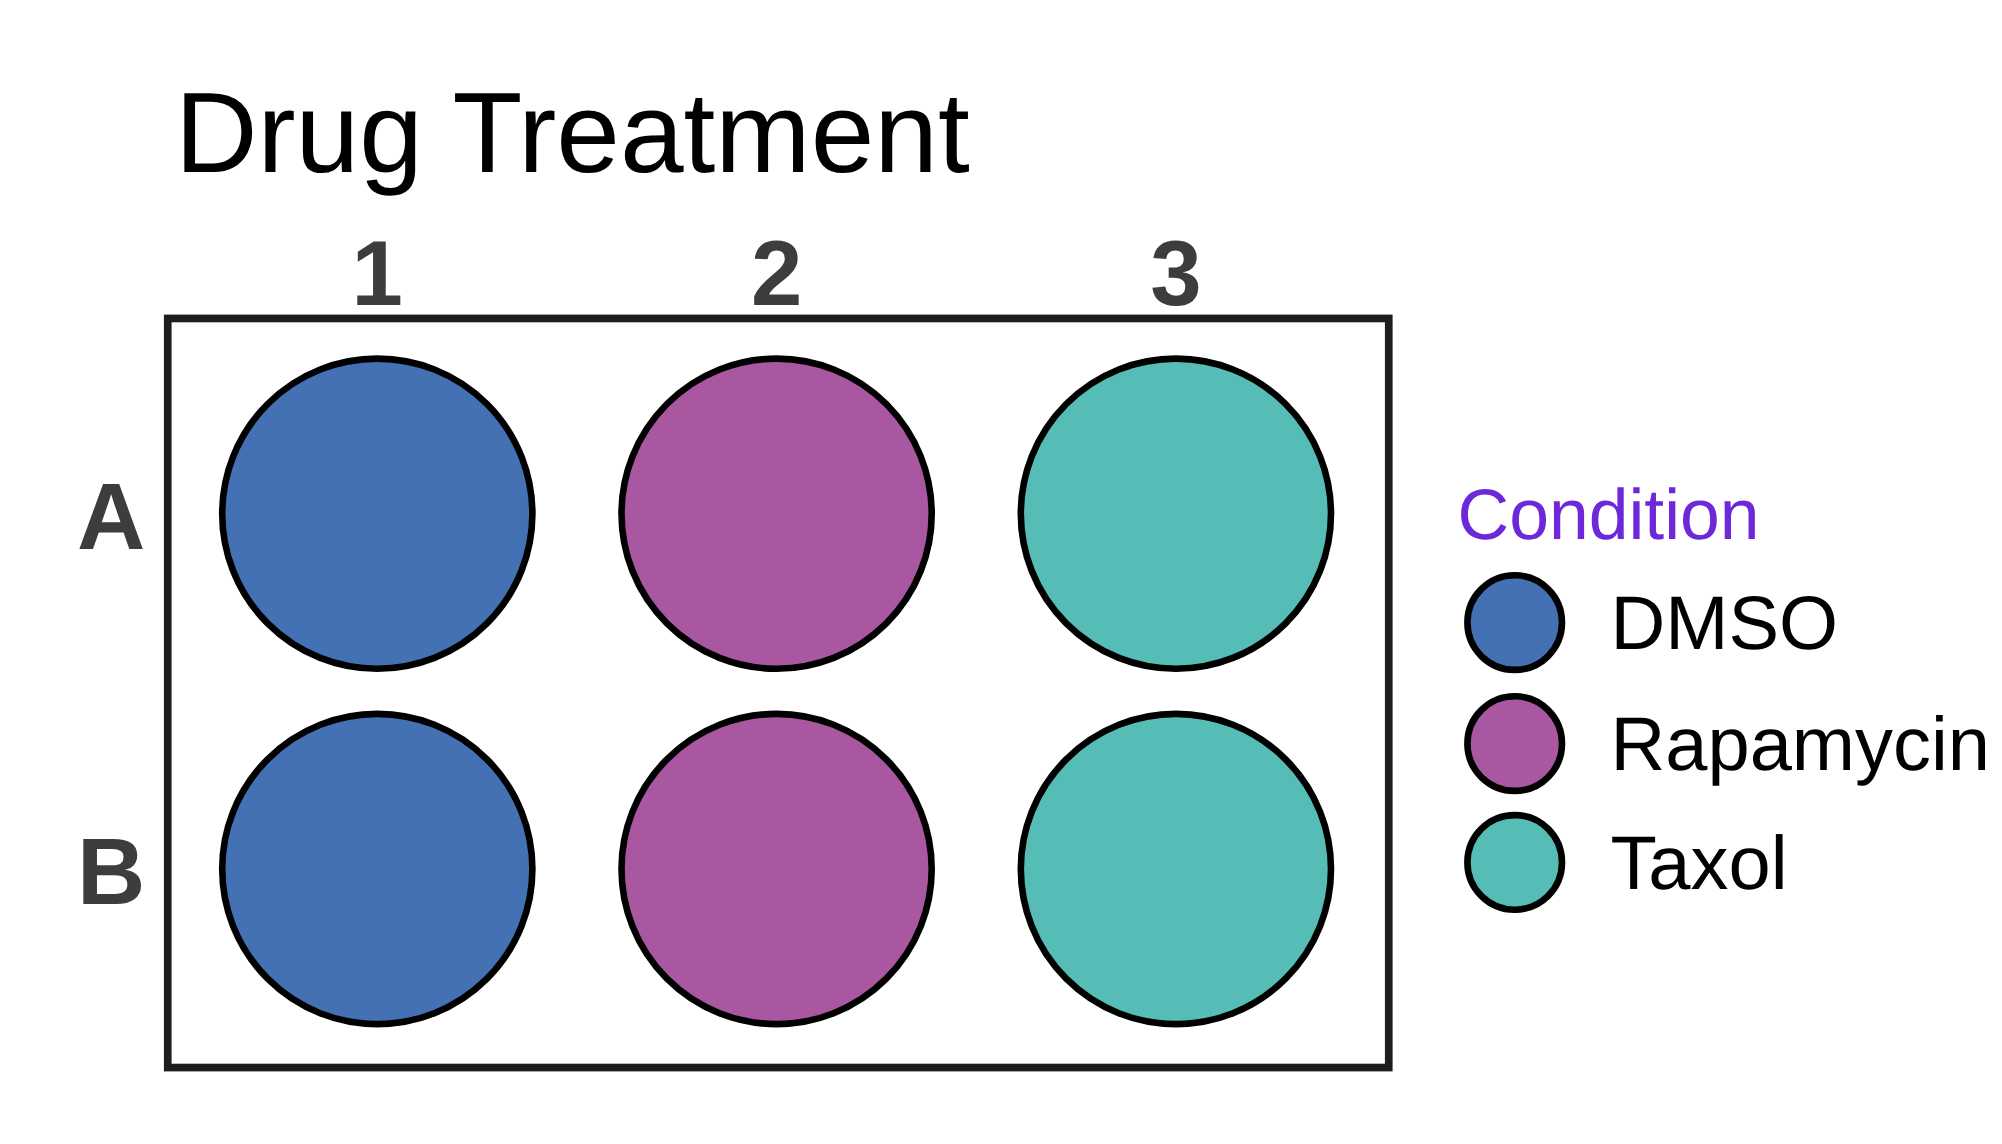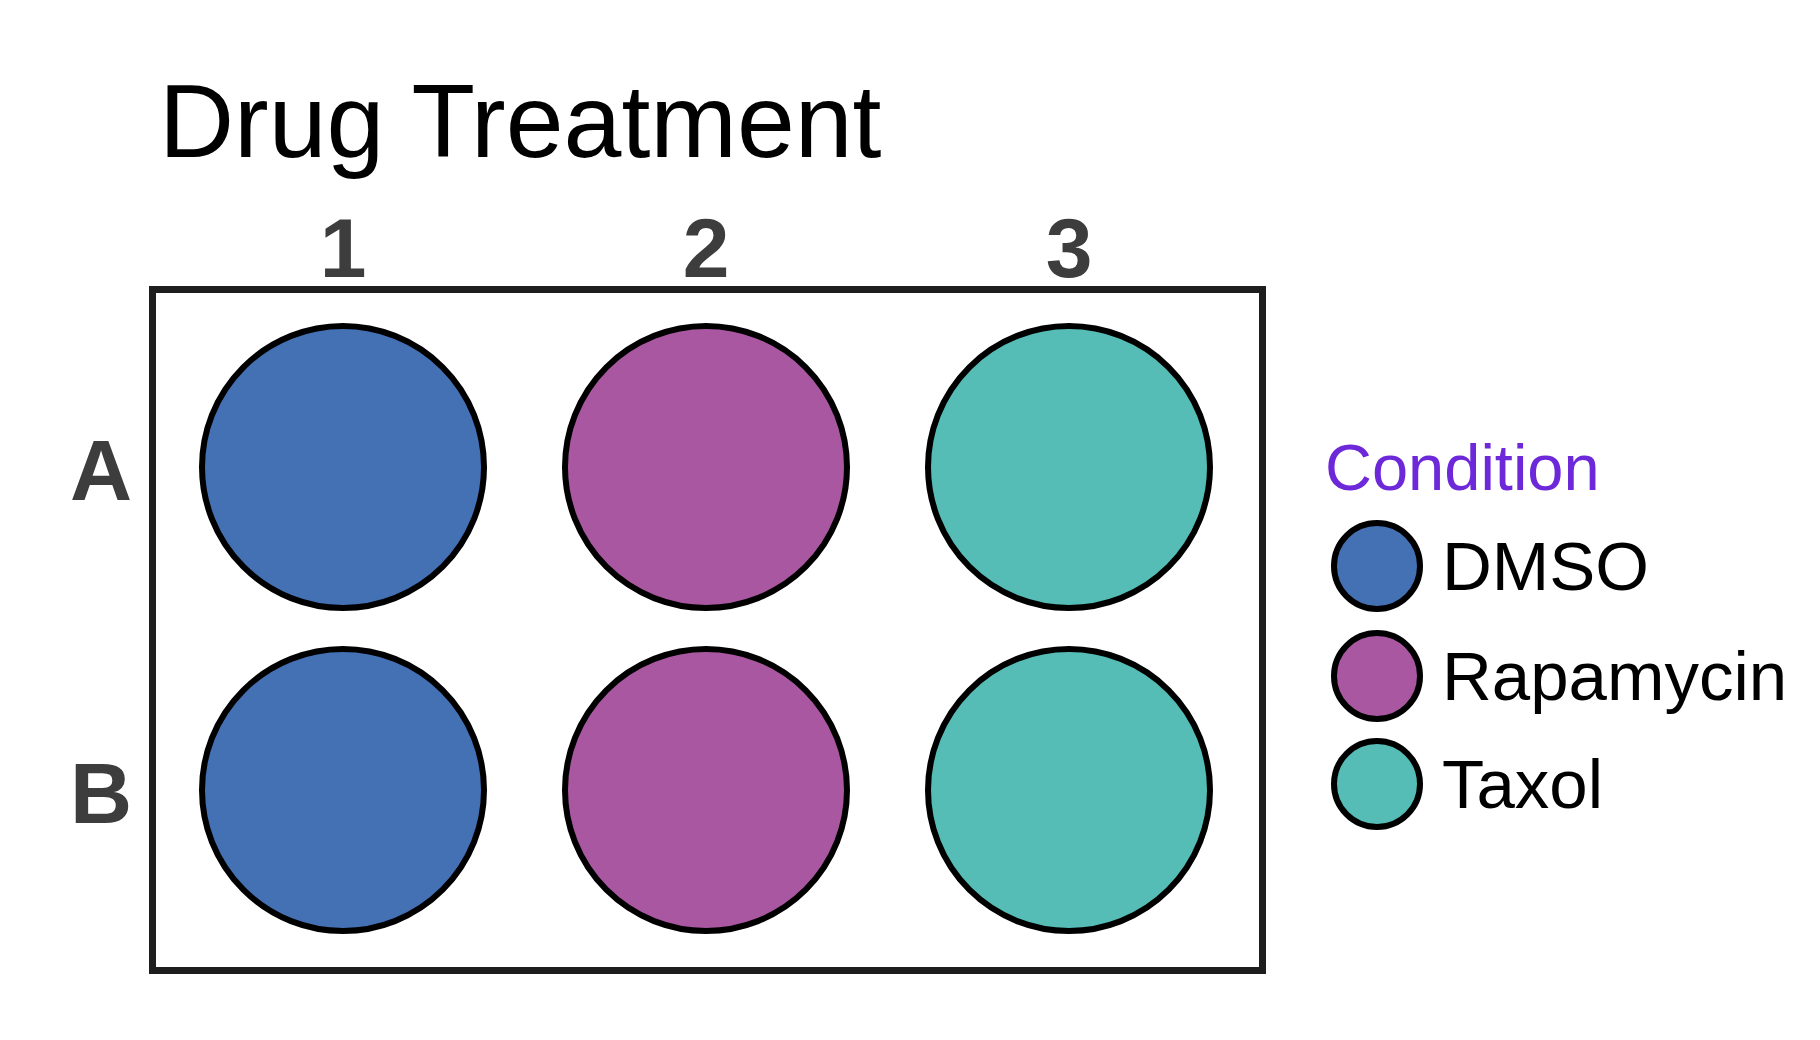--- a/index.html
+++ b/index.html
@@ -81,21 +81,21 @@
     line-height: 1;
     color: #6d28d9;
     white-space: nowrap;
   }
   .legend-item {
     position: absolute;
     left: 1322px;
     height: 92px;
     display: flex;
     align-items: center;
-    gap: 16px;
+    gap: 38px;
   }
   .legend-item.i0 { top: 514px; }
   .legend-item.i1 { top: 624px; }
   .legend-item.i2 { top: 732px; }
   .legend-swatch {
     width: 92px;
     height: 92px;
     border: 6px solid #000000;
     border-radius: 50%;
     flex: 0 0 auto;

